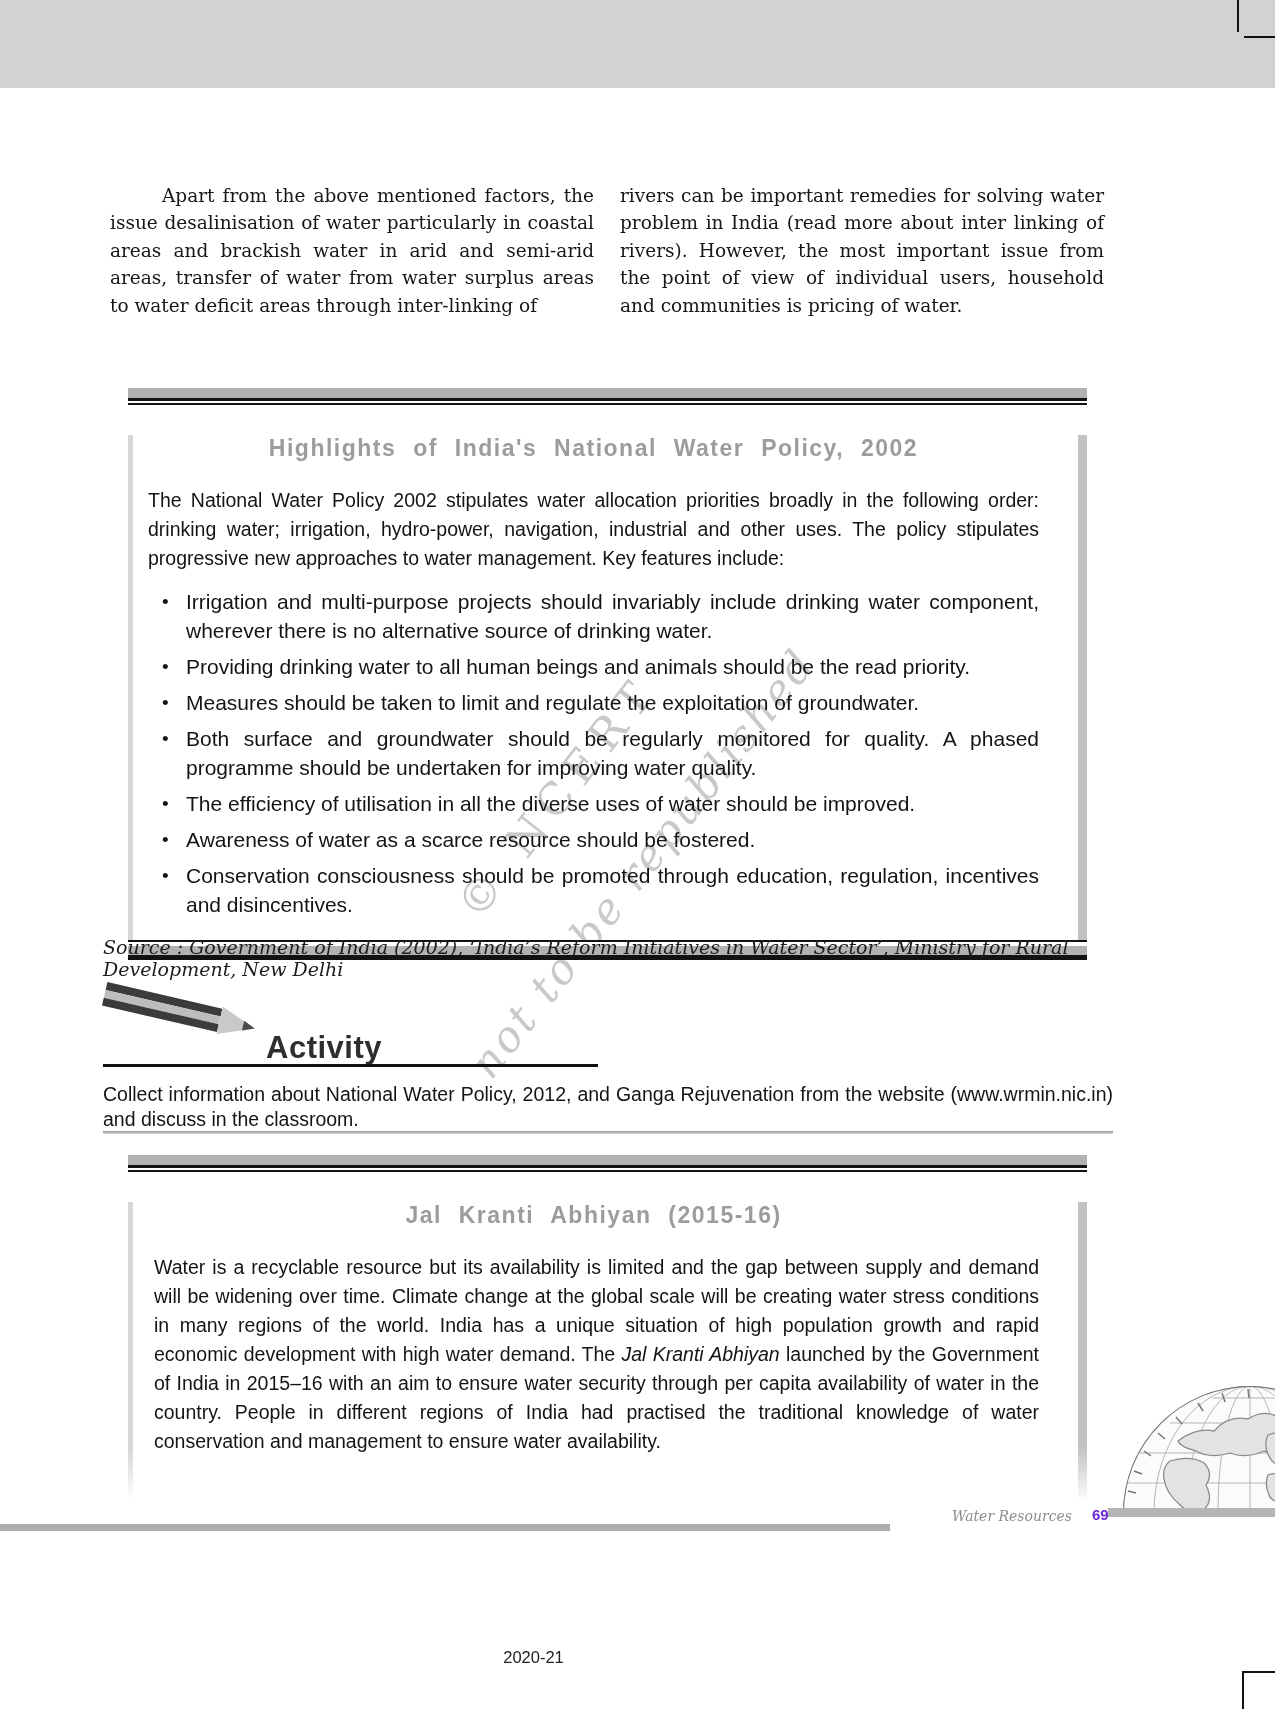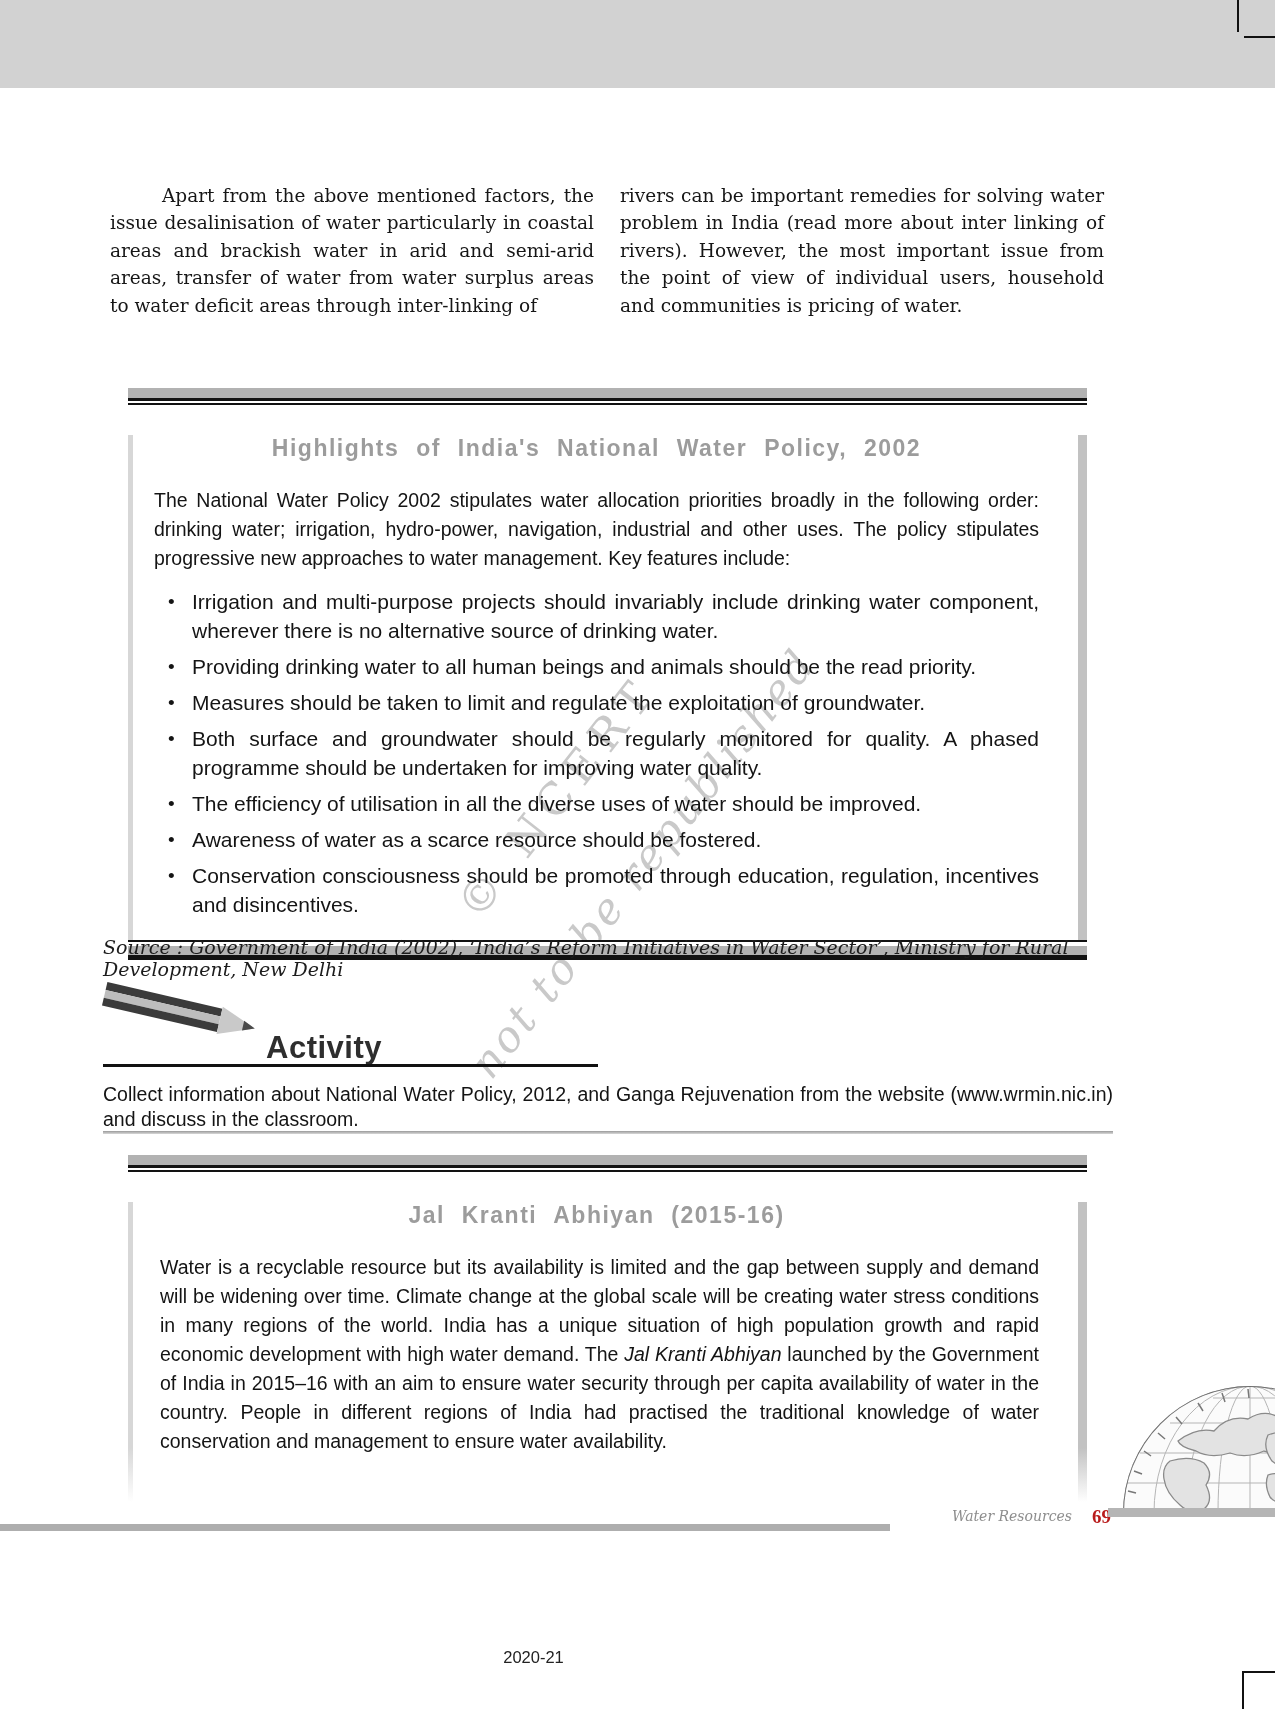--- a/index.html
+++ b/index.html
@@ -26,21 +26,21 @@
              font-family:"DejaVu Serif",serif;color:#c9c9c9;}
   .wm-line1{font-size:44px;letter-spacing:10px;line-height:108px;}
   .wm-line2{font-size:43px;letter-spacing:3px;line-height:108px;font-style:italic;}
 
   
   .fbox{position:absolute;left:128px;width:959px;z-index:1;}
   .bar-gray{height:10px;background:#b2b2b2;}
   .bar-black-thick{height:3px;background:#121212;}
   .bar-white{height:2px;background:#fff;}
   .bar-black-thin{height:2px;background:#121212;}
-  .fbox-body{position:relative;padding:0 48px 0 26px;}
+  .fbox-body{position:relative;padding:0 48px 0 20px;}
   .side-left{position:absolute;left:0;top:0;width:5px;height:100%;background:#d7d7d7;}
   .side-right{position:absolute;right:0;top:0;width:9px;height:100%;background:#c2c2c2;}
   .side-fade{background:linear-gradient(#c2c2c2 82%,rgba(194,194,194,0));}
   .side-fade-l{background:linear-gradient(#d7d7d7 82%,rgba(215,215,215,0));}
   .box-title{margin:30px 0 24px 0;text-align:center;font-weight:bold;font-size:23px;
              letter-spacing:1.5px;word-spacing:9px;color:#9c9c9c;}
   .box-par{margin:0;font-size:19.5px;line-height:29px;text-align:justify;color:#141414;}
   .hbox-body{height:505px;}
   .bullets{list-style:none;margin:14px 0 0 0;padding:0;}
   .bullets li{position:relative;padding-left:38px;margin-bottom:7px;font-size:21px;
@@ -67,21 +67,21 @@
 
   
   .globe{position:absolute;left:1118px;top:1383px;z-index:1;}
   .globe-base{position:absolute;left:1108px;top:1508px;width:167px;height:9px;background:#b5b5b5;z-index:2;}
 
   
   .footer-bar{position:absolute;left:0;top:1524px;width:890px;height:7px;background:#aeaeae;}
   .footer-chapter{position:absolute;left:840px;top:1508px;width:232px;text-align:right;
                   font-family:"DejaVu Serif","Liberation Serif",serif;font-style:italic;
                   font-size:14px;color:#8d8d8d;}
-  .footer-page{position:absolute;left:1092px;top:1506px;font-weight:bold;font-size:19px;color:#b91c1c;font-family:Liberation Serif, serif;}
+  .footer-page{position:absolute;left:1092px;top:1506px;font-weight:bold;font-size:15px;color:#6d28d9;}
   .footer-year{position:absolute;left:0;top:1648px;width:1067px;text-align:center;
                font-size:16.5px;color:#222;}
 
   .it{font-style:italic;}
 </style>
 </head>
 <body>
 
 <div class="page">
 

